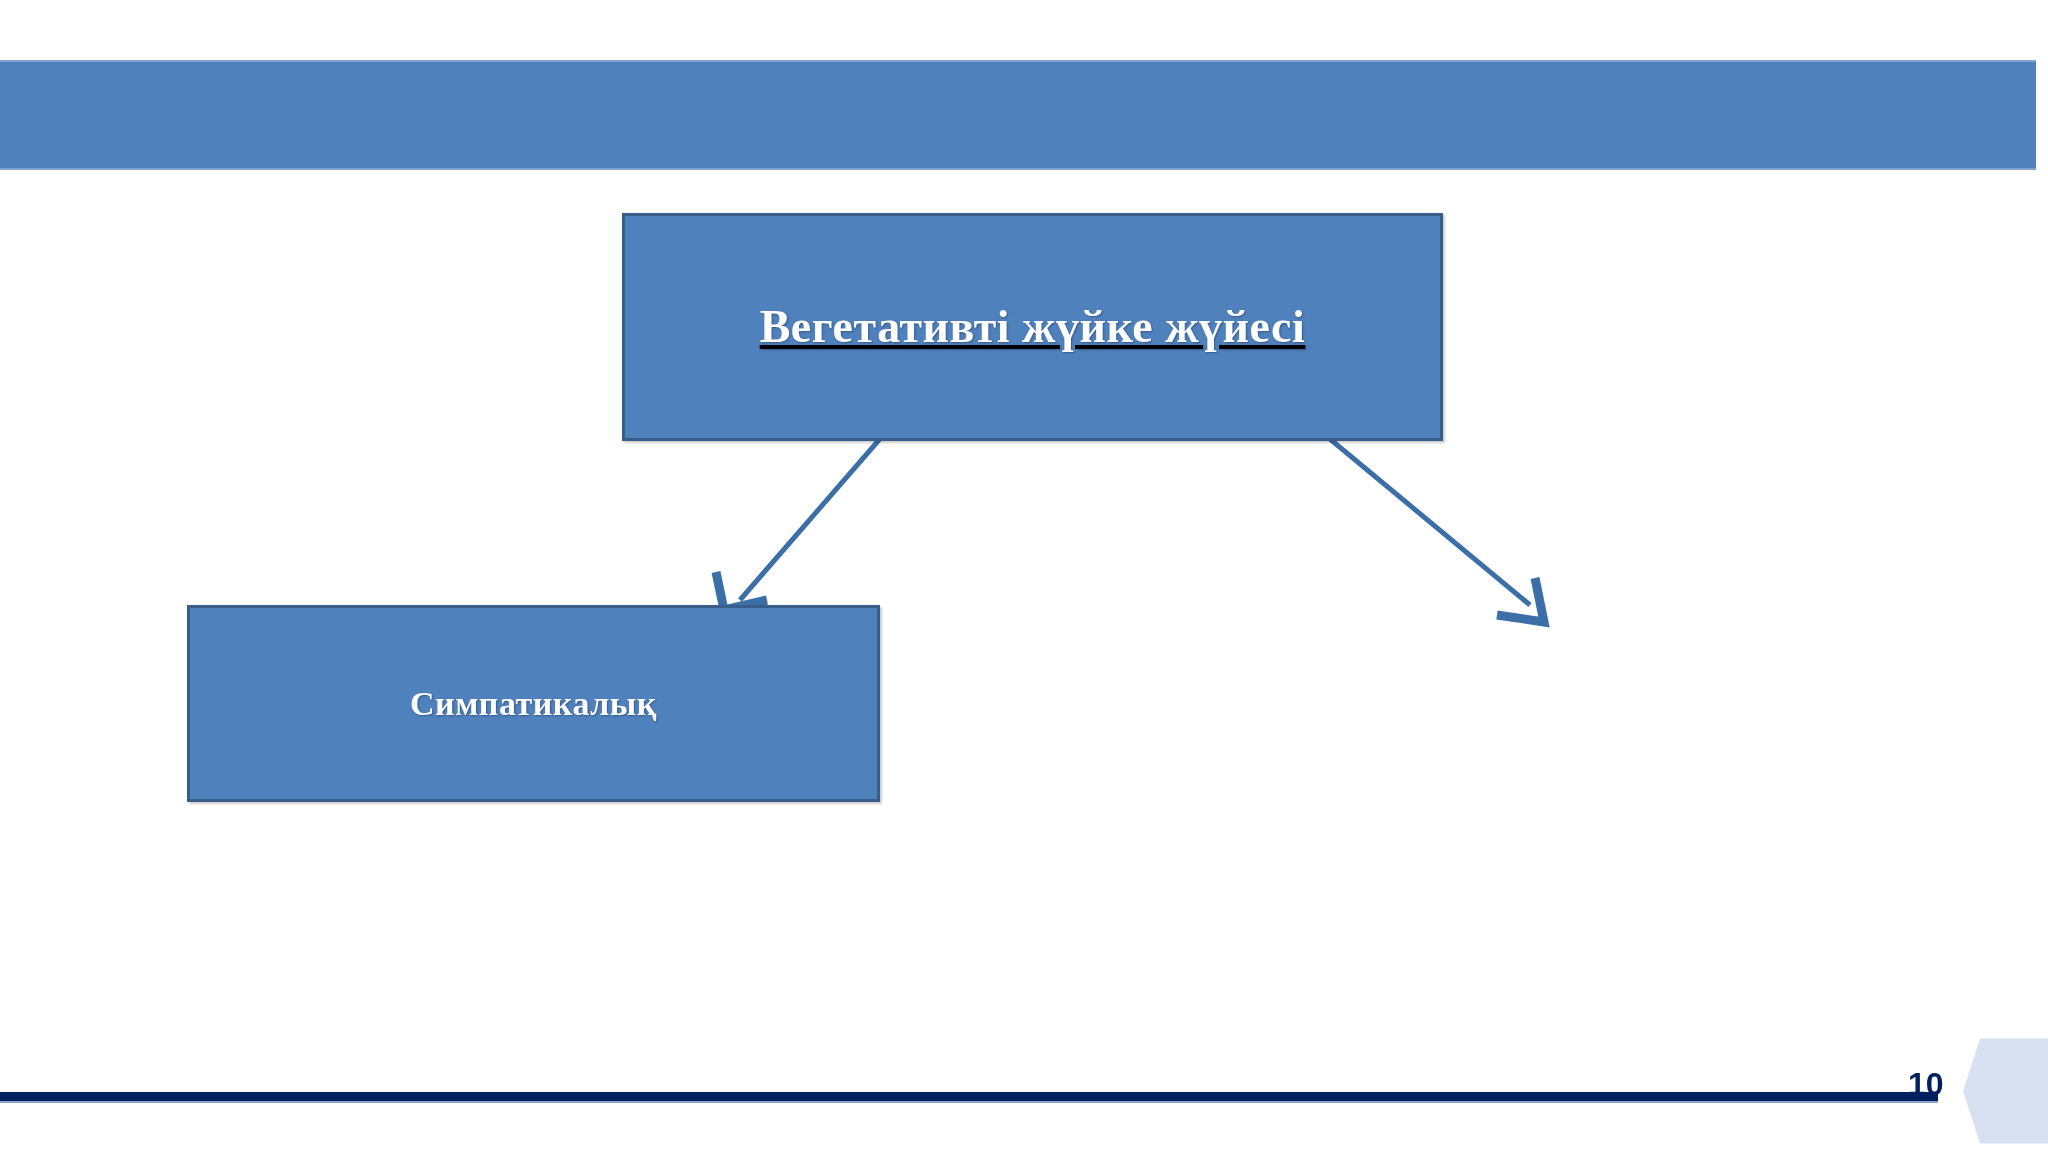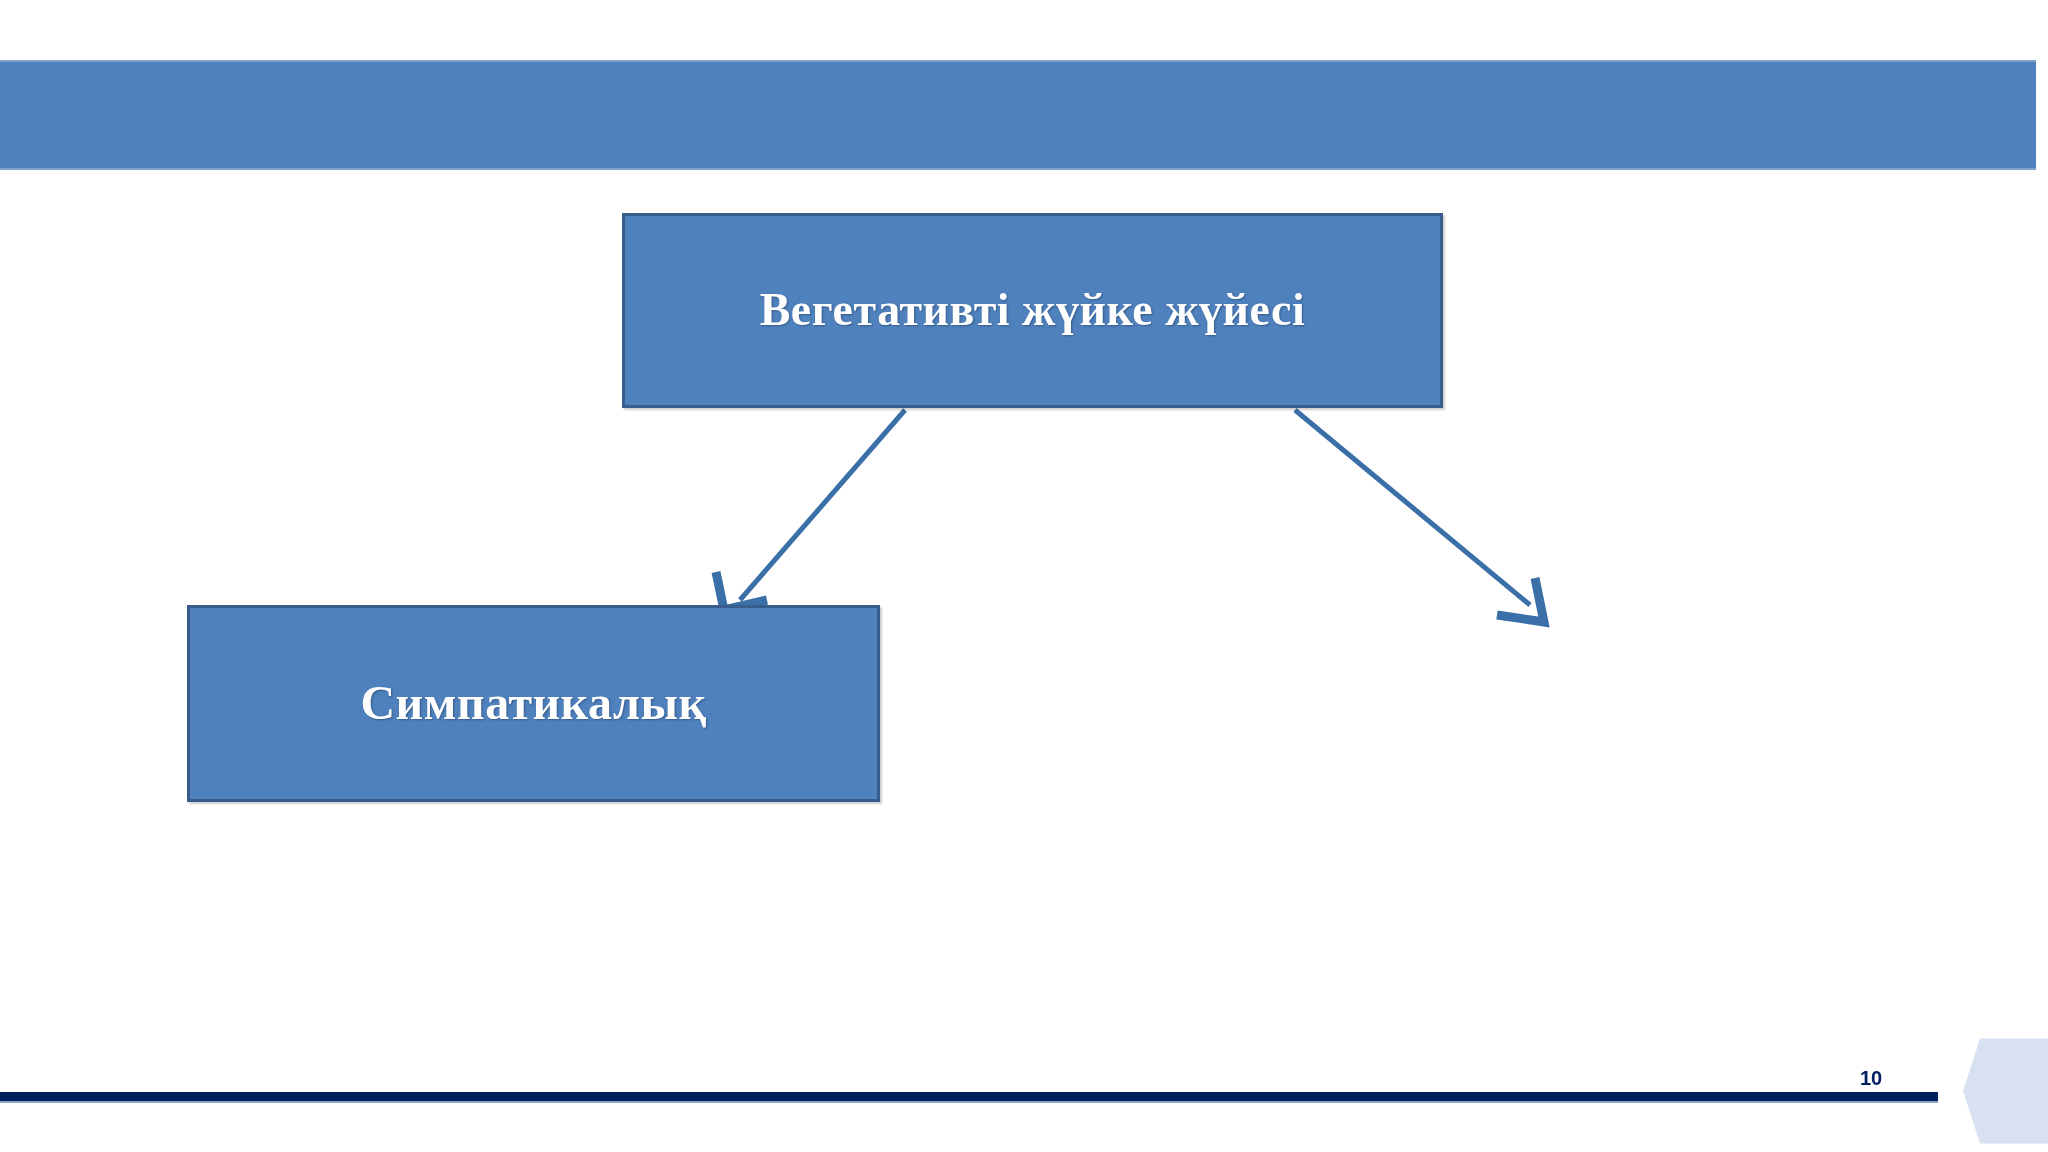--- a/index.html
+++ b/index.html
@@ -49,31 +49,32 @@
     letter-spacing: 0.5px;
     text-shadow: 1px 1px 2px rgba(20,45,80,0.45);
     line-height: 1.1;
     padding: 0 12px;
   }
 
   #box-root {
     left: 622px;
     top: 213px;
     width: 821px;
-    height: 195px;
+    height: 228px;
+    text-decoration: underline;
   }
   #box-root .box-label { font-size: 46px; }
 
   #box-sympathetic {
     left: 187px;
     top: 605px;
     width: 693px;
     height: 197px;
   }
-  #box-sympathetic .box-label { font-size: 48px; }
+  #box-sympathetic .box-label { font-size: 34px; }
 
   #box-parasympathetic {
     left: 1128px;
     top: 617px;
     width: 700px;
     height: 195px;
   }
   #box-parasympathetic .box-label { font-size: 46px; }
 
   
@@ -101,27 +102,27 @@
     position: absolute;
     left: 1963px;
     top: 1030px;
     width: 85px;
     height: 122px;
     background: #D7E1F1;
     clip-path: polygon(0% 50%, 20% 7%, 100% 7%, 100% 93%, 20% 93%);
   }
   #page-number {
     position: absolute;
-    left: 1860px;
+    left: 1908px;
     top: 1068px;
     width: 60px;
     color: #002060;
     font-family: "Liberation Sans", sans-serif;
     font-weight: bold;
-    font-size: 20px;
+    font-size: 32px;
     text-align: left;
     line-height: 1;
   }
 </style>
 </head>
 <body>
 
 <div id="slide">
 
   <div id="top-banner"></div>

